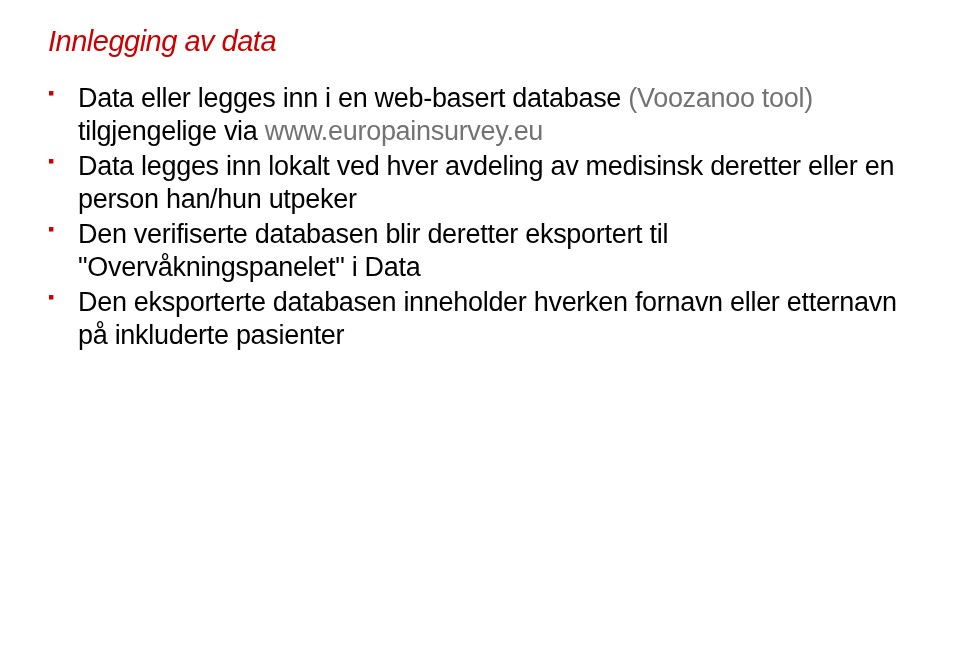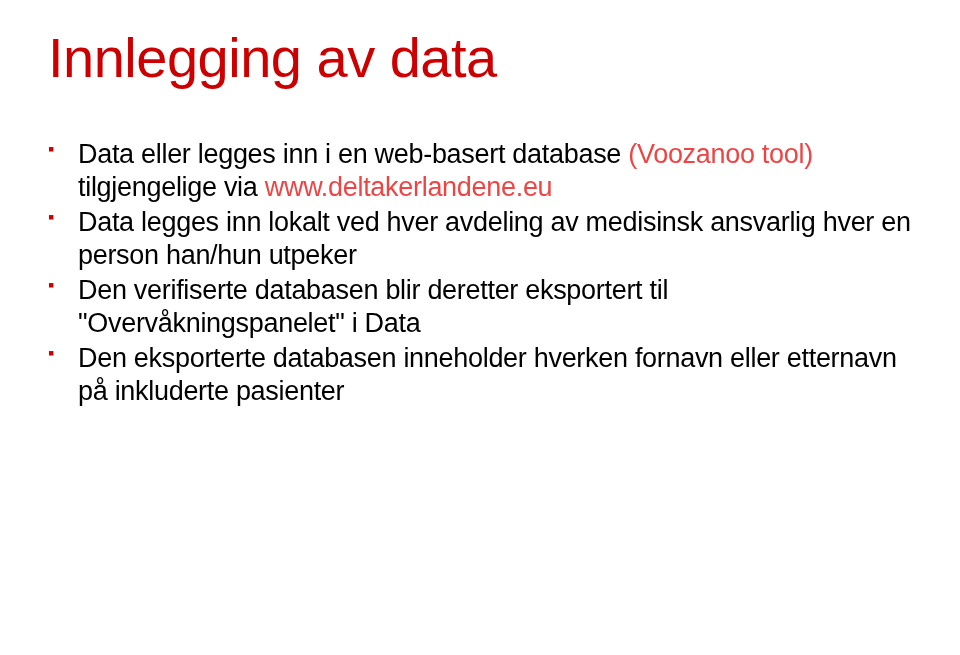--- a/index.html
+++ b/index.html
@@ -11,24 +11,25 @@
       width: 960px;
       height: 655px;
       background: #ffffff;
       font-family: Verdana, Geneva, sans-serif;
       padding: 25px 48px 25px 48px;
       color: #000000;
       overflow: hidden;
     }
     .title {
       color: #cc0000;
-      font-size: 56px;
+      font-size: 29px;
       font-weight: normal;
-      margin-bottom: 48px;
+      margin-bottom: 24px;
       letter-spacing: -0.5px;
+      font-style: italic;
     }
     ul {
       list-style: none;
       padding-left: 0;
     }
     li {
       position: relative;
       padding-left: 30px;
       font-size: 27px;
       line-height: 1.22;
@@ -37,26 +38,26 @@
     }
     li::before {
       content: "▪";
       position: absolute;
       left: 0;
       top: 1px;
       color: #cc0000;
       font-size: 18px;
     }
     .accent {
-      color: #ef4444;
+      color: #737373;
     }
   </style>
 </head>
 <body>
 
 <h1 class="title">Innlegging av data</h1>
 
 <ul>
-  <li><span>Data eller legges inn i en web-basert database </span><span class="accent">(Voozanoo tool) </span><span>tilgjengelige via </span><span class="accent">www.deltakerlandene.eu</span></li>
-  <li><span>Data legges inn lokalt ved hver avdeling av medisinsk ansvarlig hver en person han/hun utpeker</span></li>
+  <li><span>Data eller legges inn i en web-basert database </span><span class="accent">(Voozanoo tool) </span><span>tilgjengelige via </span><span class="accent">www.europainsurvey.eu</span></li>
+  <li><span>Data legges inn lokalt ved hver avdeling av medisinsk deretter eller en person han/hun utpeker</span></li>
   <li><span>Den verifiserte databasen blir deretter eksportert til "Overvåkningspanelet" i Data</span></li>
   <li><span>Den eksporterte databasen inneholder hverken fornavn eller etternavn på inkluderte pasienter</span></li>
 </ul>
 
 </body></html>

